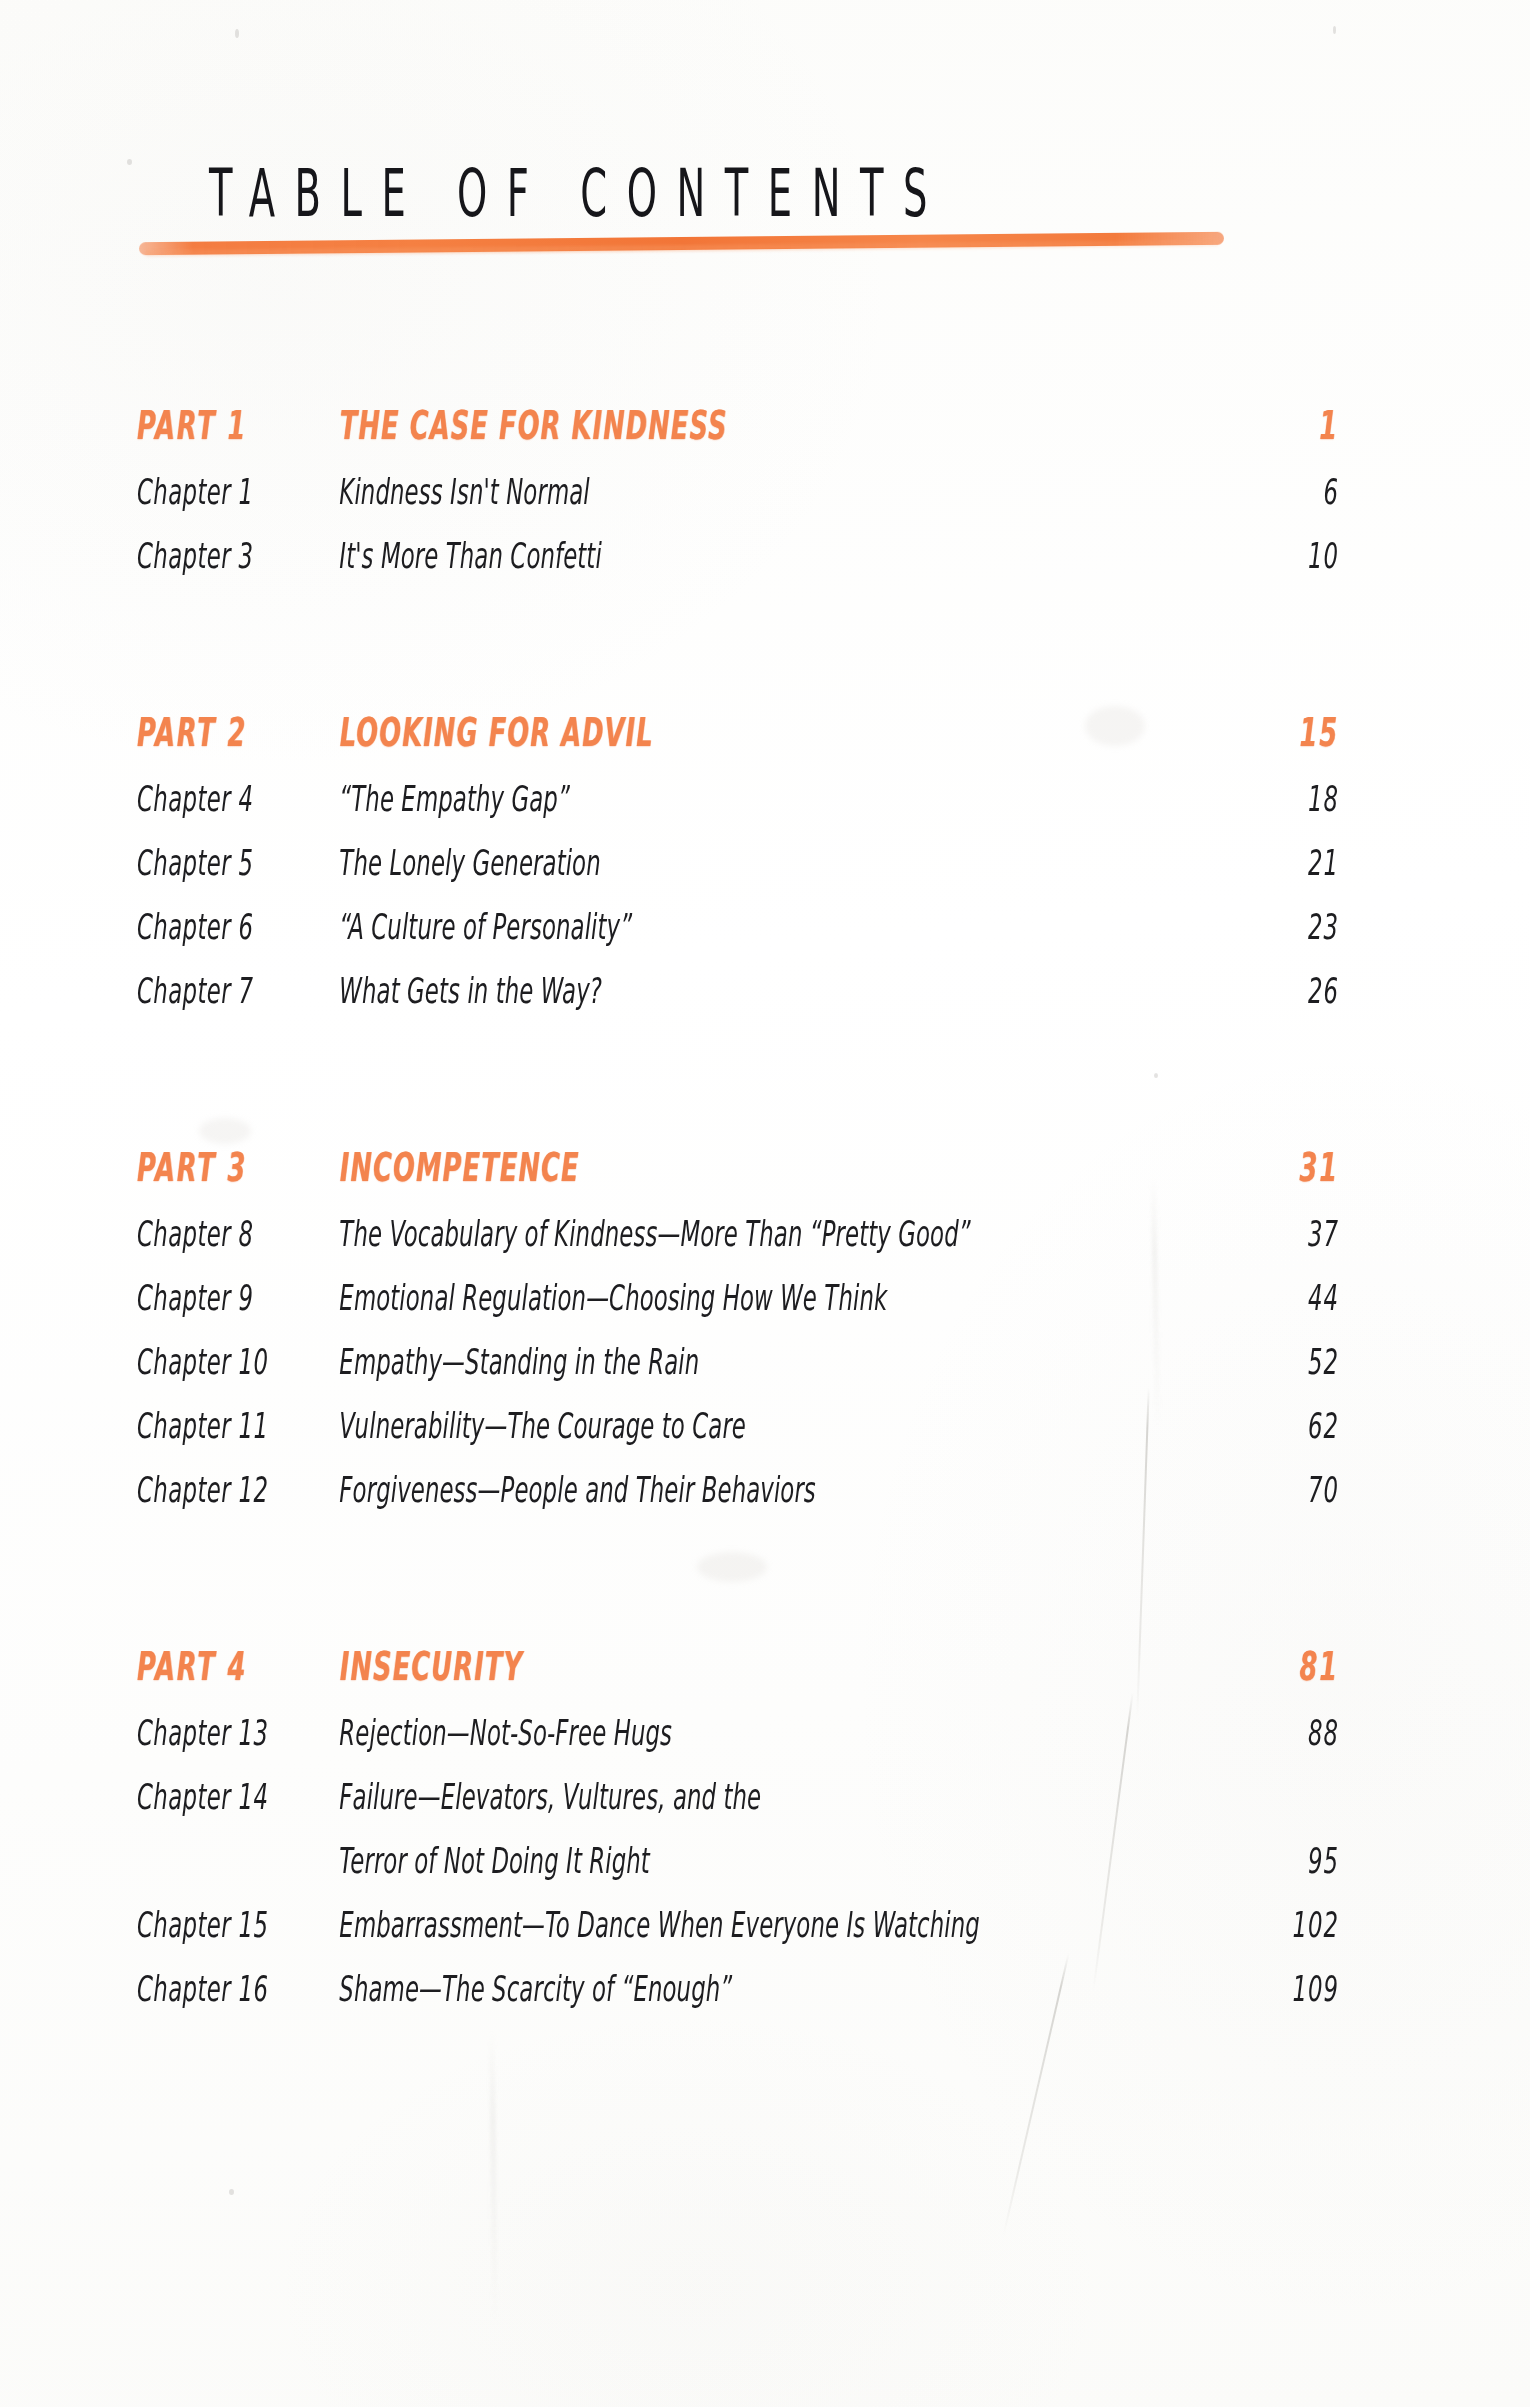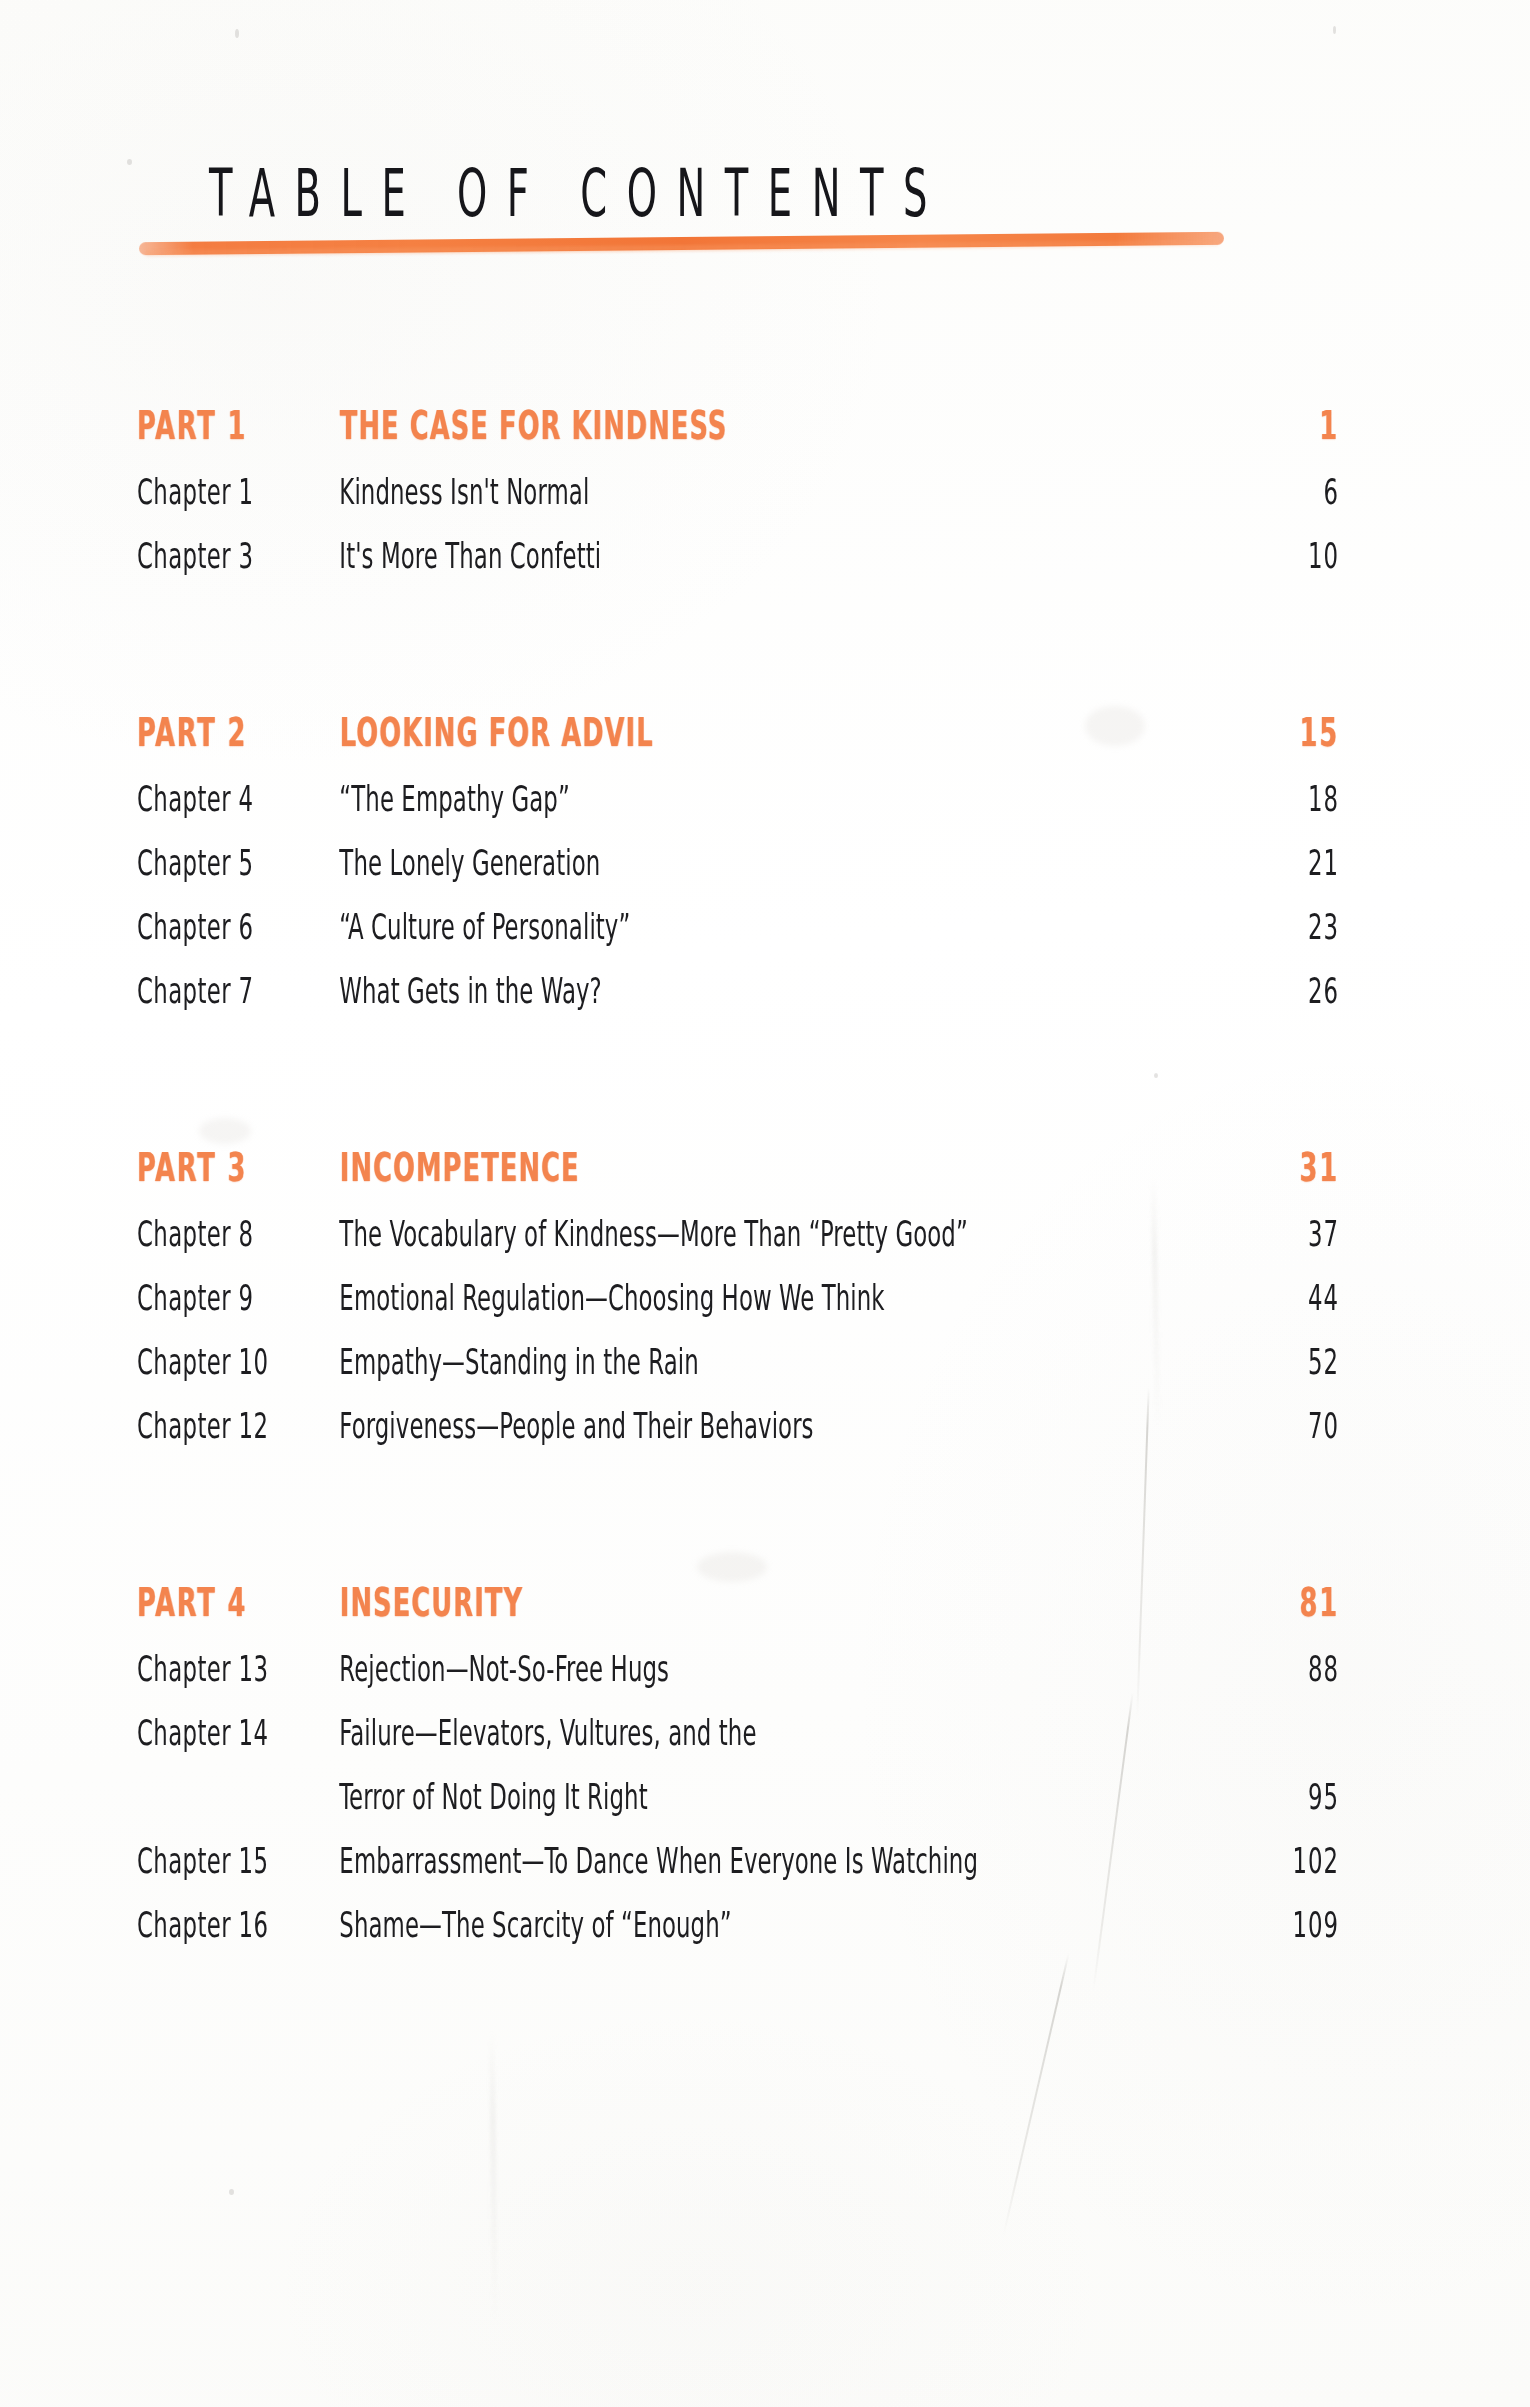--- a/index.html
+++ b/index.html
@@ -124,21 +124,21 @@
   }
 
   
   .contents {
     position: absolute;
     left: 137px;
     top: 413px;
     width: 1202px;
   }
 
-  .part-block { margin-bottom: 0; }
+  .part-block { margin-bottom: 0; font-style: italic; }
 
   .row {
     position: relative;
     display: flex;
     align-items: baseline;
     width: 100%;
   }
 
   .col-label {
     flex: 0 0 161px;
@@ -315,20 +315,25 @@
           <div class="col-label">Chapter 9</div>
           <div class="col-title">Emotional Regulation—Choosing How We Think</div>
           <div class="col-page">44</div>
         </div>
         <div class="row chapter-row">
           <div class="col-label">Chapter 10</div>
           <div class="col-title">Empathy—Standing in the Rain</div>
           <div class="col-page">52</div>
         </div>
         <div class="row chapter-row">
+          <div class="col-label">Chapter 11</div>
+          <div class="col-title">Vulnerability—The Courage to Care</div>
+          <div class="col-page">62</div>
+        </div>
+        <div class="row chapter-row">
           <div class="col-label">Chapter 12</div>
           <div class="col-title">Forgiveness—People and Their Behaviors</div>
           <div class="col-page">70</div>
         </div>
       </div>
       <div class="part-gap"></div>
       <div class="part-block">
         <div class="row part-row">
           <div class="col-label">PART 4</div>
           <div class="col-title">INSECURITY</div>

